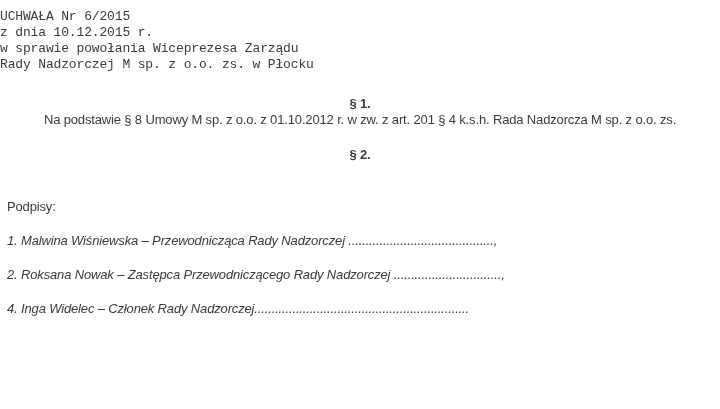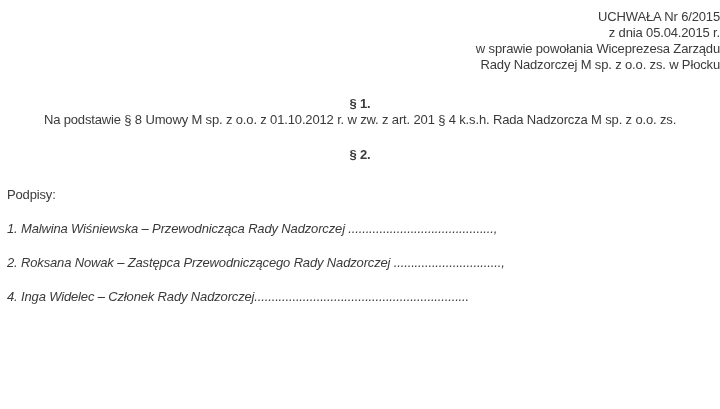--- a/index.html
+++ b/index.html
@@ -14,53 +14,54 @@
     height: 409px;
     background: #ffffff;
     color: #3a3a3a;
     font-family: "Liberation Sans", sans-serif;
     font-size: 13px;
     line-height: 16px;
     letter-spacing: -0.15px;
   }
   .doc-header {
     padding-top: 9px;
-    text-align: right;
+    text-align: left;
+    font-family: Liberation Mono, monospace;
   }
   .doc-header div { white-space: nowrap; }
   .sec-marker {
     text-align: center;
     font-weight: bold;
   }
   .sec-marker.first { margin-top: 23px; }
   .sec-marker.second { margin-top: 19px; }
   .para {
     padding: 0 6px;
     text-align: center;
   }
   .para div { white-space: nowrap; }
   .signatures-heading {
-    margin-top: 24px;
+    margin-top: 36px;
     padding-left: 7px;
   }
   .sig-line {
     margin-top: 18px;
     padding-left: 7px;
     white-space: nowrap;
     font-style: italic;
   }
 </style>
 </head>
 <body>
 
 <div class="doc">
 
   <div class="doc-header">
     <div>UCHWAŁA Nr 6/2015</div>
-    <div>z dnia 05.04.2015 r.</div>
+    <div>z dnia 10.12.2015 r.</div>
     <div>w sprawie powołania Wiceprezesa Zarządu</div>
     <div>Rady Nadzorczej M sp. z o.o. zs. w Płocku</div>
   </div>
 
   <div class="sec-marker first">§ 1.</div>
   <div class="para">
     <div>Na podstawie § 8 Umowy M sp. z o.o. z 01.10.2012 r. w zw. z art. 201 § 4 k.s.h. Rada Nadzorcza M sp. z o.o. zs.</div>
   </div>
 
   <div class="sec-marker second">§ 2.</div>

